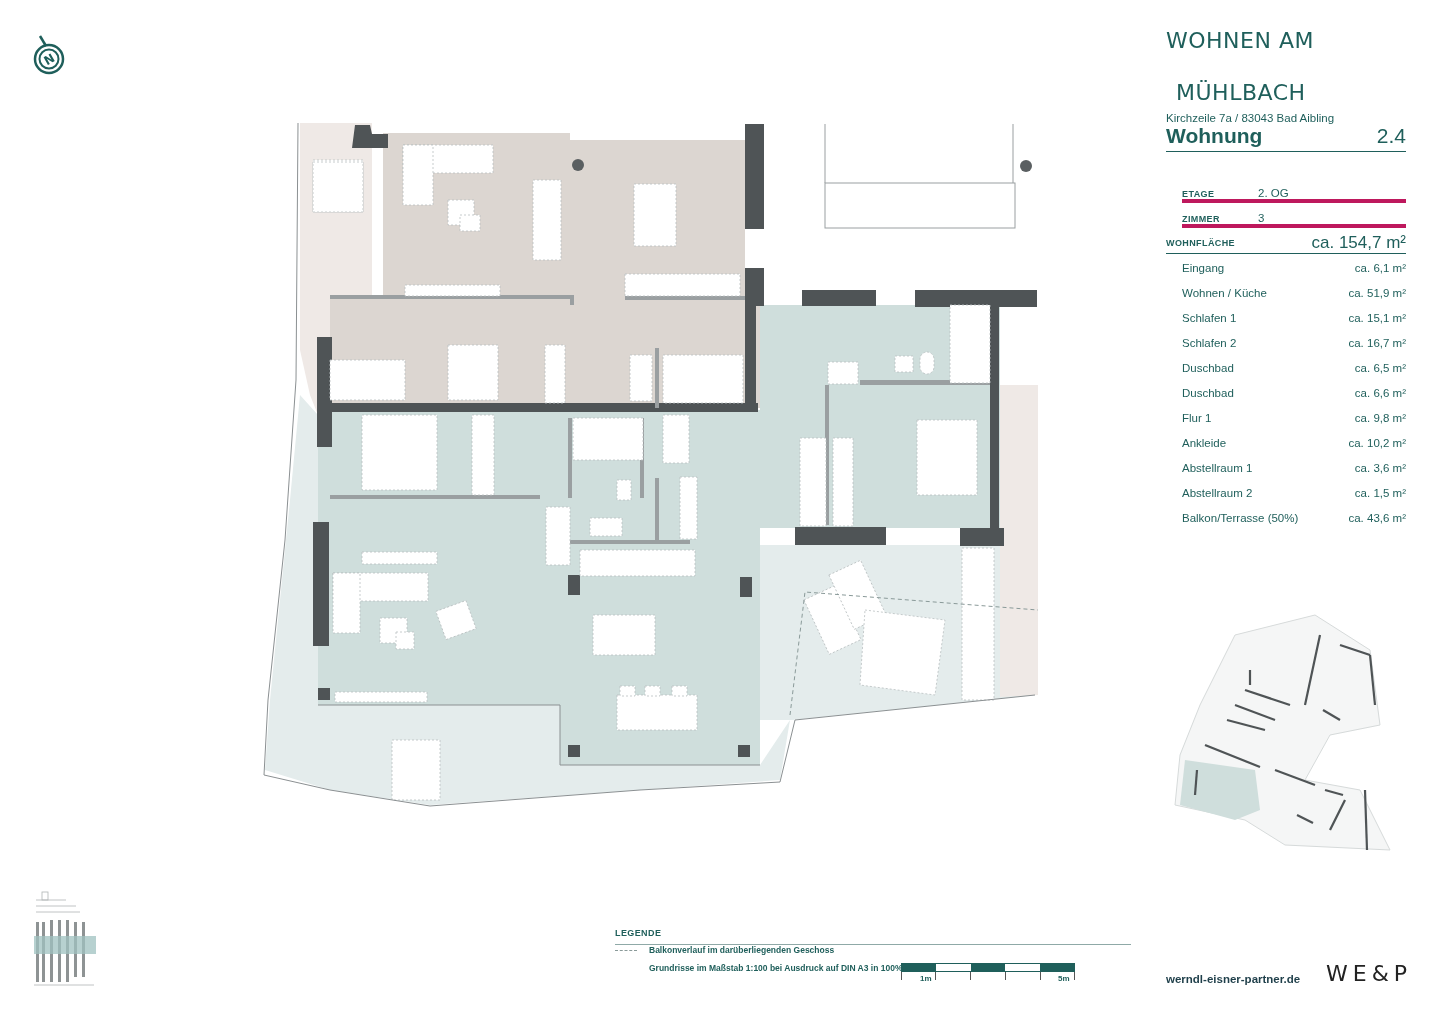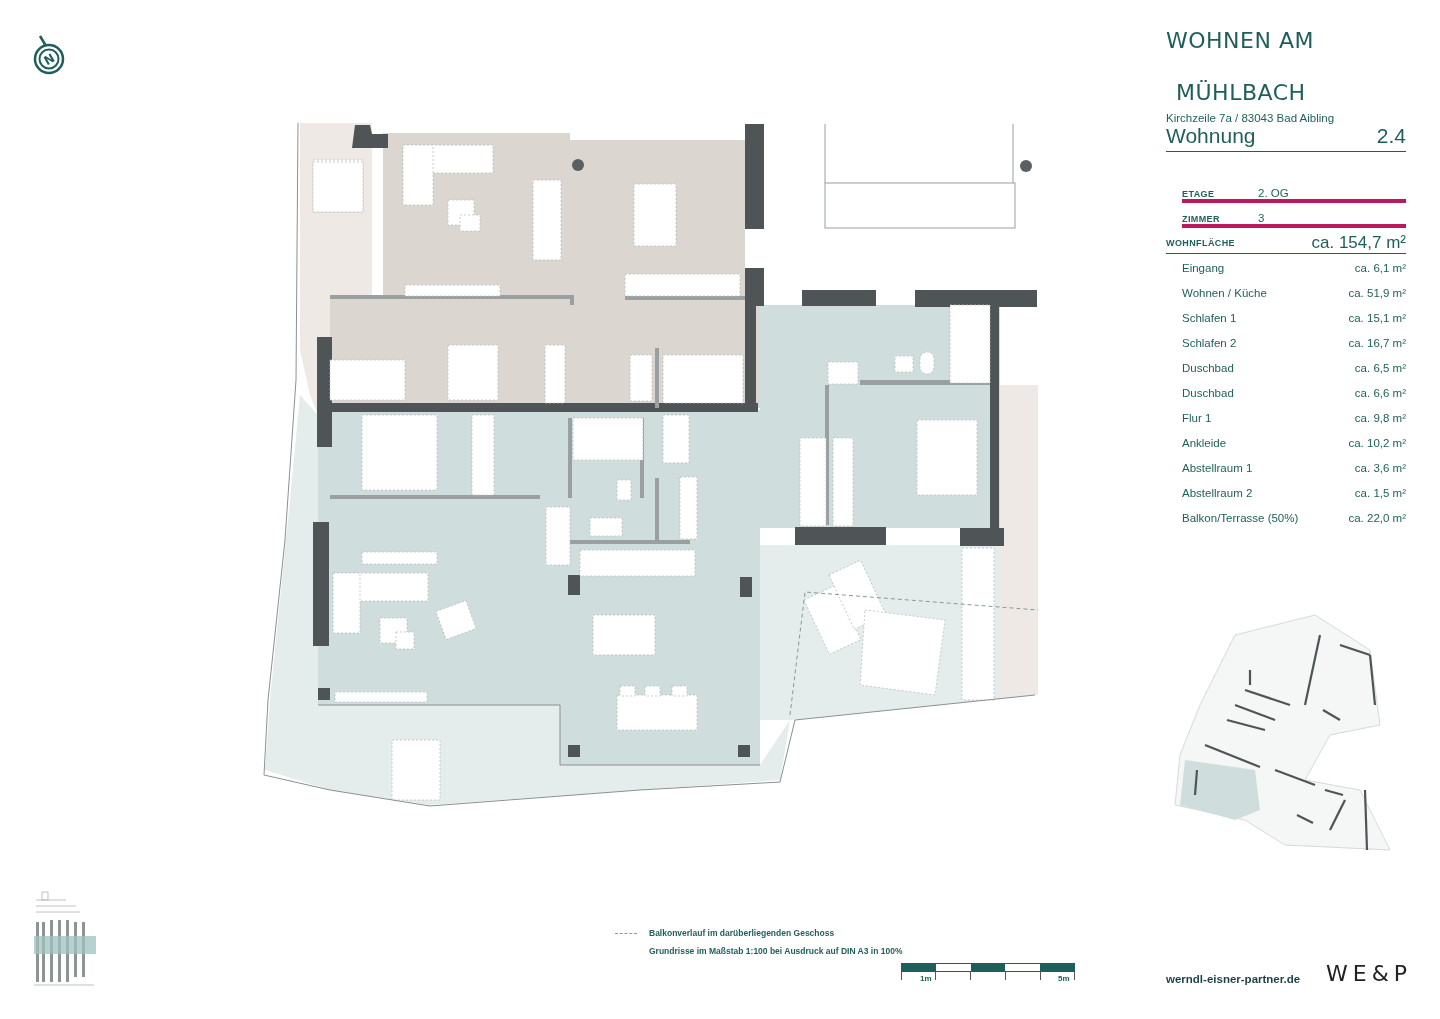--- a/index.html
+++ b/index.html
@@ -10,21 +10,21 @@
   #compass { left:28px; top:30px; width:44px; height:50px; }
 
   
   #brand { left:1166px; top:31px; width:240px; }
   #brand .l1, #brand .l2 { font-family:"DejaVu Sans", sans-serif; font-weight:normal; font-size:22px; letter-spacing:0.5px; line-height:20px; color:#1f5f5b; }
   #brand .l2 { padding-left:10px;margin-top:32px; }
   #brand .addr { font-size:11.5px; color:#1f5f5b; margin-top:9px; }
 
   
   #unit { left:1166px; top:121px; width:240px; height:30px; border-bottom:1.5px solid #1f5f5b; display:flex; justify-content:space-between; align-items:flex-end; }
-  #unit .t { font-size:21px; font-weight:normal; color:#1f5f5b; padding-bottom:3px; }
+  #unit .t { font-size:21px; font-weight:bold; color:#1f5f5b; padding-bottom:3px; }
   #unit .n { font-size:21px; color:#1f5f5b; padding-bottom:3px; }
 
   .meta-row { position:absolute; left:1182px; width:224px; height:24px; border-bottom:4px solid #be185d; display:flex; align-items:flex-end; font-size:11.5px; }
   .meta-row .k { width:76px; font-size:9px; font-weight:bold; letter-spacing:0.4px; color:#1f5f5b; }
   .meta-row .v { color:#1f5f5b; }
 
   #total { left:1166px; top:233px; width:240px; height:20px; border-bottom:1.5px solid #1f5f5b; display:flex; justify-content:space-between; align-items:center;gap:40px; }
   #total .k { font-size:9px; font-weight:bold; letter-spacing:0.4px; }
   #total .v { font-size:17px; }
 
@@ -130,21 +130,21 @@
   <div class="room">
       <span>Abstellraum 1</span>
       <span>ca. 3,6 m²</span>
     </div>
   <div class="room">
       <span>Abstellraum 2</span>
       <span>ca. 1,5 m²</span>
     </div>
   <div class="room">
       <span>Balkon/Terrasse (50%)</span>
-      <span>ca. 22,0 m²</span>
+      <span>ca. 43,6 m²</span>
     </div>
 </div>
 
 <svg id="plan" class="abs" viewBox="250 115 800 710">
   <g>
 
     <polygon points="300,123 372,123 372,415 318,415 310,395 300,350" fill="#efe9e6"></polygon>
 
     <polygon points="300,395 318,415 318,705 560,705 560,765 760,765 760,720 790,720 1035,695 1035,545 760,545 760,765 790,720 780,780 640,790 430,805 330,790 265,770 270,700 290,500" fill="#e4ecec"></polygon>
     <polygon points="760,545 1035,545 1035,695 790,720" fill="#e4ecec"></polygon>
@@ -308,20 +308,21 @@
     <rect x="28" y="38" width="3" height="62"></rect>
     <rect x="36" y="38" width="3" height="62"></rect>
     <rect x="44" y="40" width="3" height="55"></rect>
     <rect x="52" y="40" width="3" height="55"></rect>
   </g>
   <rect x="4" y="54" width="62" height="18" fill="#9fc2c0" opacity="0.75"></rect>
   <line x1="4" y1="103" x2="64" y2="103" stroke="#b0b4b5" stroke-width="0.8"></line>
 </svg>
 
 <div id="legend" class="abs">
+  <div class="h">LEGENDE</div>
   <div class="r1">
     <span class="dash"></span>
     <span>Balkonverlauf im darüberliegenden Geschoss</span>
   </div>
   <div class="r2">Grundrisse im Maßstab 1:100 bei Ausdruck auf DIN A3 in 100%</div>
 </div>
 
 <div id="scalebar" class="abs">
   <div class="bars">
     <div class="seg d"></div>

